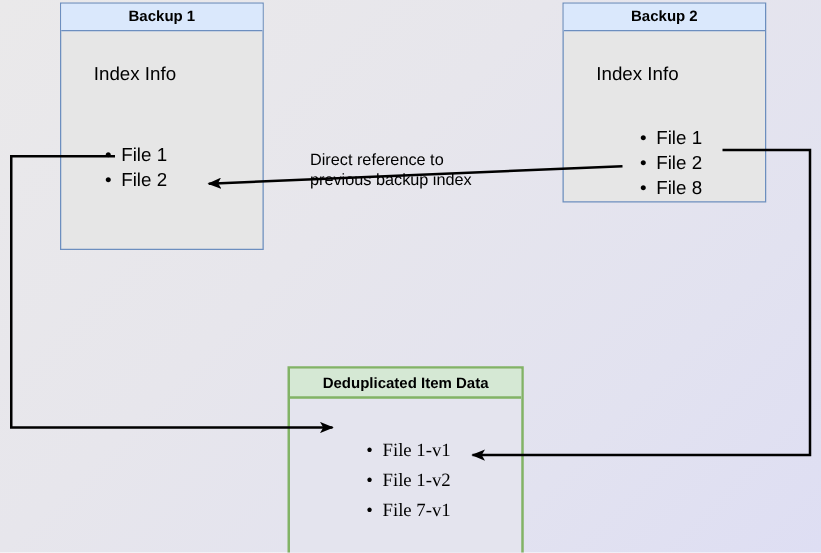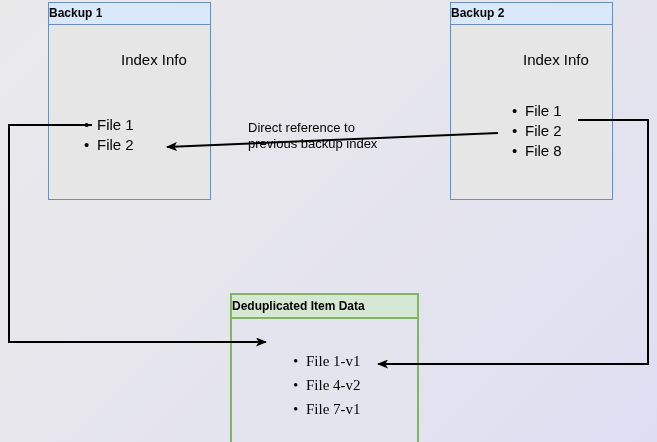--- a/index.html
+++ b/index.html
@@ -22,21 +22,21 @@
   .box {
     position: absolute;
     box-sizing: border-box;
     border: 1px solid #6c8ebf;
     background: #e6e6e6;
   }
   .box .hdr {
     box-sizing: border-box;
     height: 22px;
     line-height: 20px;
-    text-align: left;
+    text-align: center;
     font-size: 12px;
     font-weight: bold;
     color: #000000;
     background: #dae8fc;
     border-bottom: 1px solid #6c8ebf;
   }
   .box.green {
     border: 2px solid #82b366;
     background: #e4e4ee;
   }
@@ -46,21 +46,20 @@
     height: 24px;
     line-height: 22px;
   }
   .idx-title {
     position: absolute;
     left: 26px;
     top: 48px;
     font-size: 15px;
     color: #000;
     white-space: nowrap;
-    margin-left: 46px;
   }
   ul.filelist {
     position: absolute;
     margin: 0;
     padding: 0 0 0 34px;
     list-style: none;
   }
   ul.filelist li {
     font-size: 15px;
     color: #000;
@@ -105,35 +104,35 @@
 
   <div class="box" id="b1" style="left:48px; top:2px; width:163px; height:198px;">
     <div class="hdr">Backup 1</div>
     <div class="idx-title">Index Info</div>
     <ul class="filelist">
       <li>File 1</li>
       <li>File 2</li>
     </ul>
   </div>
 
-  <div class="box" id="b2" style="left:450px; top:2px; width:163px; height:198px;">
+  <div class="box" id="b2" style="left:450px; top:2px; width:163px; height:160px;">
     <div class="hdr">Backup 2</div>
     <div class="idx-title">Index Info</div>
     <ul class="filelist">
       <li>File 1</li>
       <li>File 2</li>
       <li>File 8</li>
     </ul>
   </div>
 
   <div class="box green" id="dd" style="left:230px; top:278px; width:189px; height:160px;margin-top:15px;">
     <div class="hdr">Deduplicated Item Data</div>
     <ul class="filelist">
       <li>File 1-v1</li>
-      <li>File 4-v2</li>
+      <li>File 1-v2</li>
       <li>File 7-v1</li>
     </ul>
   </div>
 
   <div class="center-label">
     <div>Direct reference to</div>
     <div>previous backup index</div>
   </div>
 
   <svg class="arrows" viewBox="0 0 657 442">

